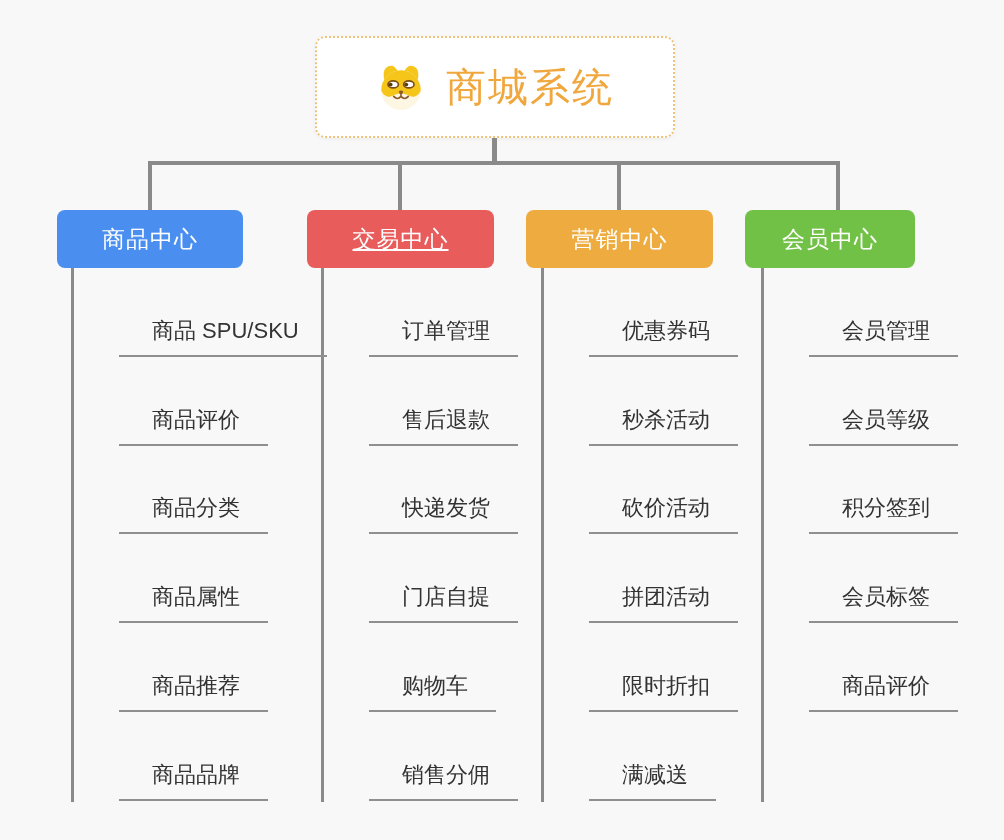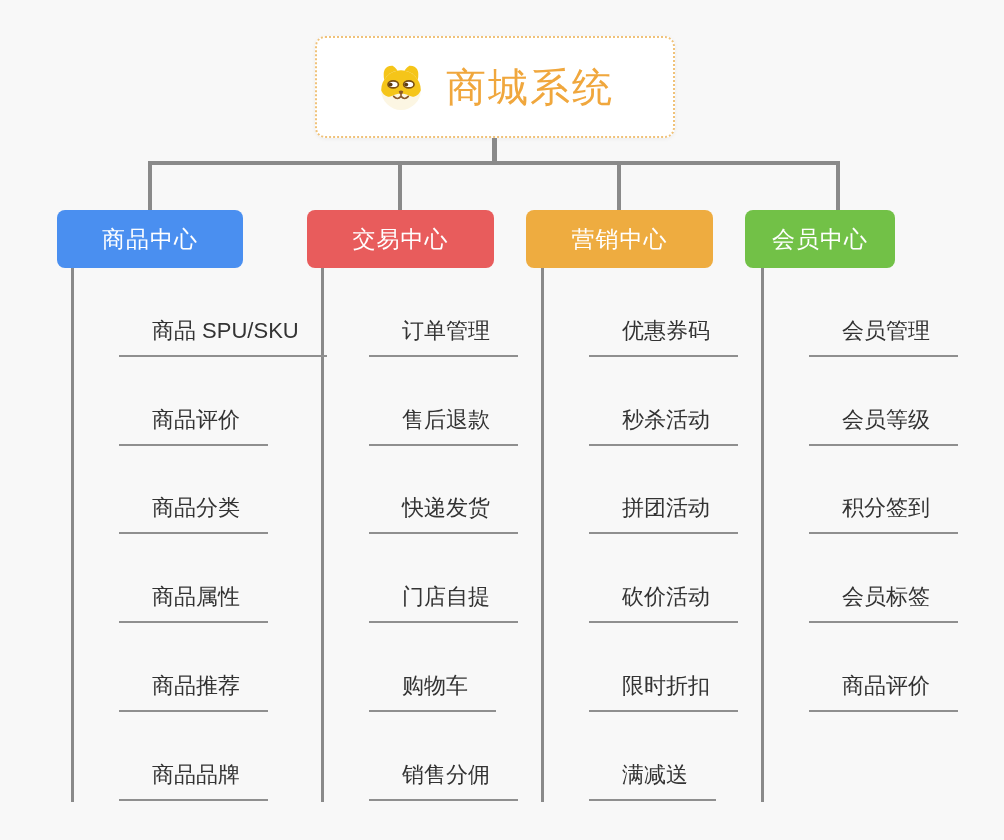--- a/index.html
+++ b/index.html
@@ -45,23 +45,23 @@
   .branch-node{
     position:absolute;top:210px;height:58px;
     border-radius:8px;
     color:#ffffff;
     font-size:23px;
     letter-spacing:1px;
     display:flex;align-items:center;justify-content:center;
     white-space:nowrap;
   }
   .b0{left:57px;width:186px;}
-  .b1{left:307px;width:187px;}
+  .b1{left:307px;width:187px;text-decoration:underline;}
   .b2{left:526px;width:187px;}
-  .b3{left:745px;width:150px;}
+  .b3{left:745px;width:170px;}
 
   
   .trunk{position:absolute;top:268px;width:3px;height:534px;background:#8a8a8a;}
   .t0{left:71px;} .t1{left:321px;} .t2{left:541px;} .t3{left:761px;}
 
   
   .col{position:absolute;top:268px;width:240px;}
   .c0{left:71px;} .c1{left:321px;text-align:right;} .c2{left:541px;} .c3{left:761px;}
   .row{
     height:88.8px;
@@ -159,26 +159,26 @@
   </div>
 
   <div class="col c2">
     <div class="row">
         <span class="leaf">优惠券码</span>
       </div>
     <div class="row">
         <span class="leaf">秒杀活动</span>
       </div>
     <div class="row">
+        <span class="leaf">砍价活动</span>
+      </div>
+    <div class="row">
         <span class="leaf">拼团活动</span>
       </div>
     <div class="row">
-        <span class="leaf">砍价活动</span>
-      </div>
-    <div class="row">
         <span class="leaf">限时折扣</span>
       </div>
     <div class="row">
         <span class="leaf">满减送</span>
       </div>
   </div>
 
   <div class="col c3">
     <div class="row">
         <span class="leaf">会员管理</span>

